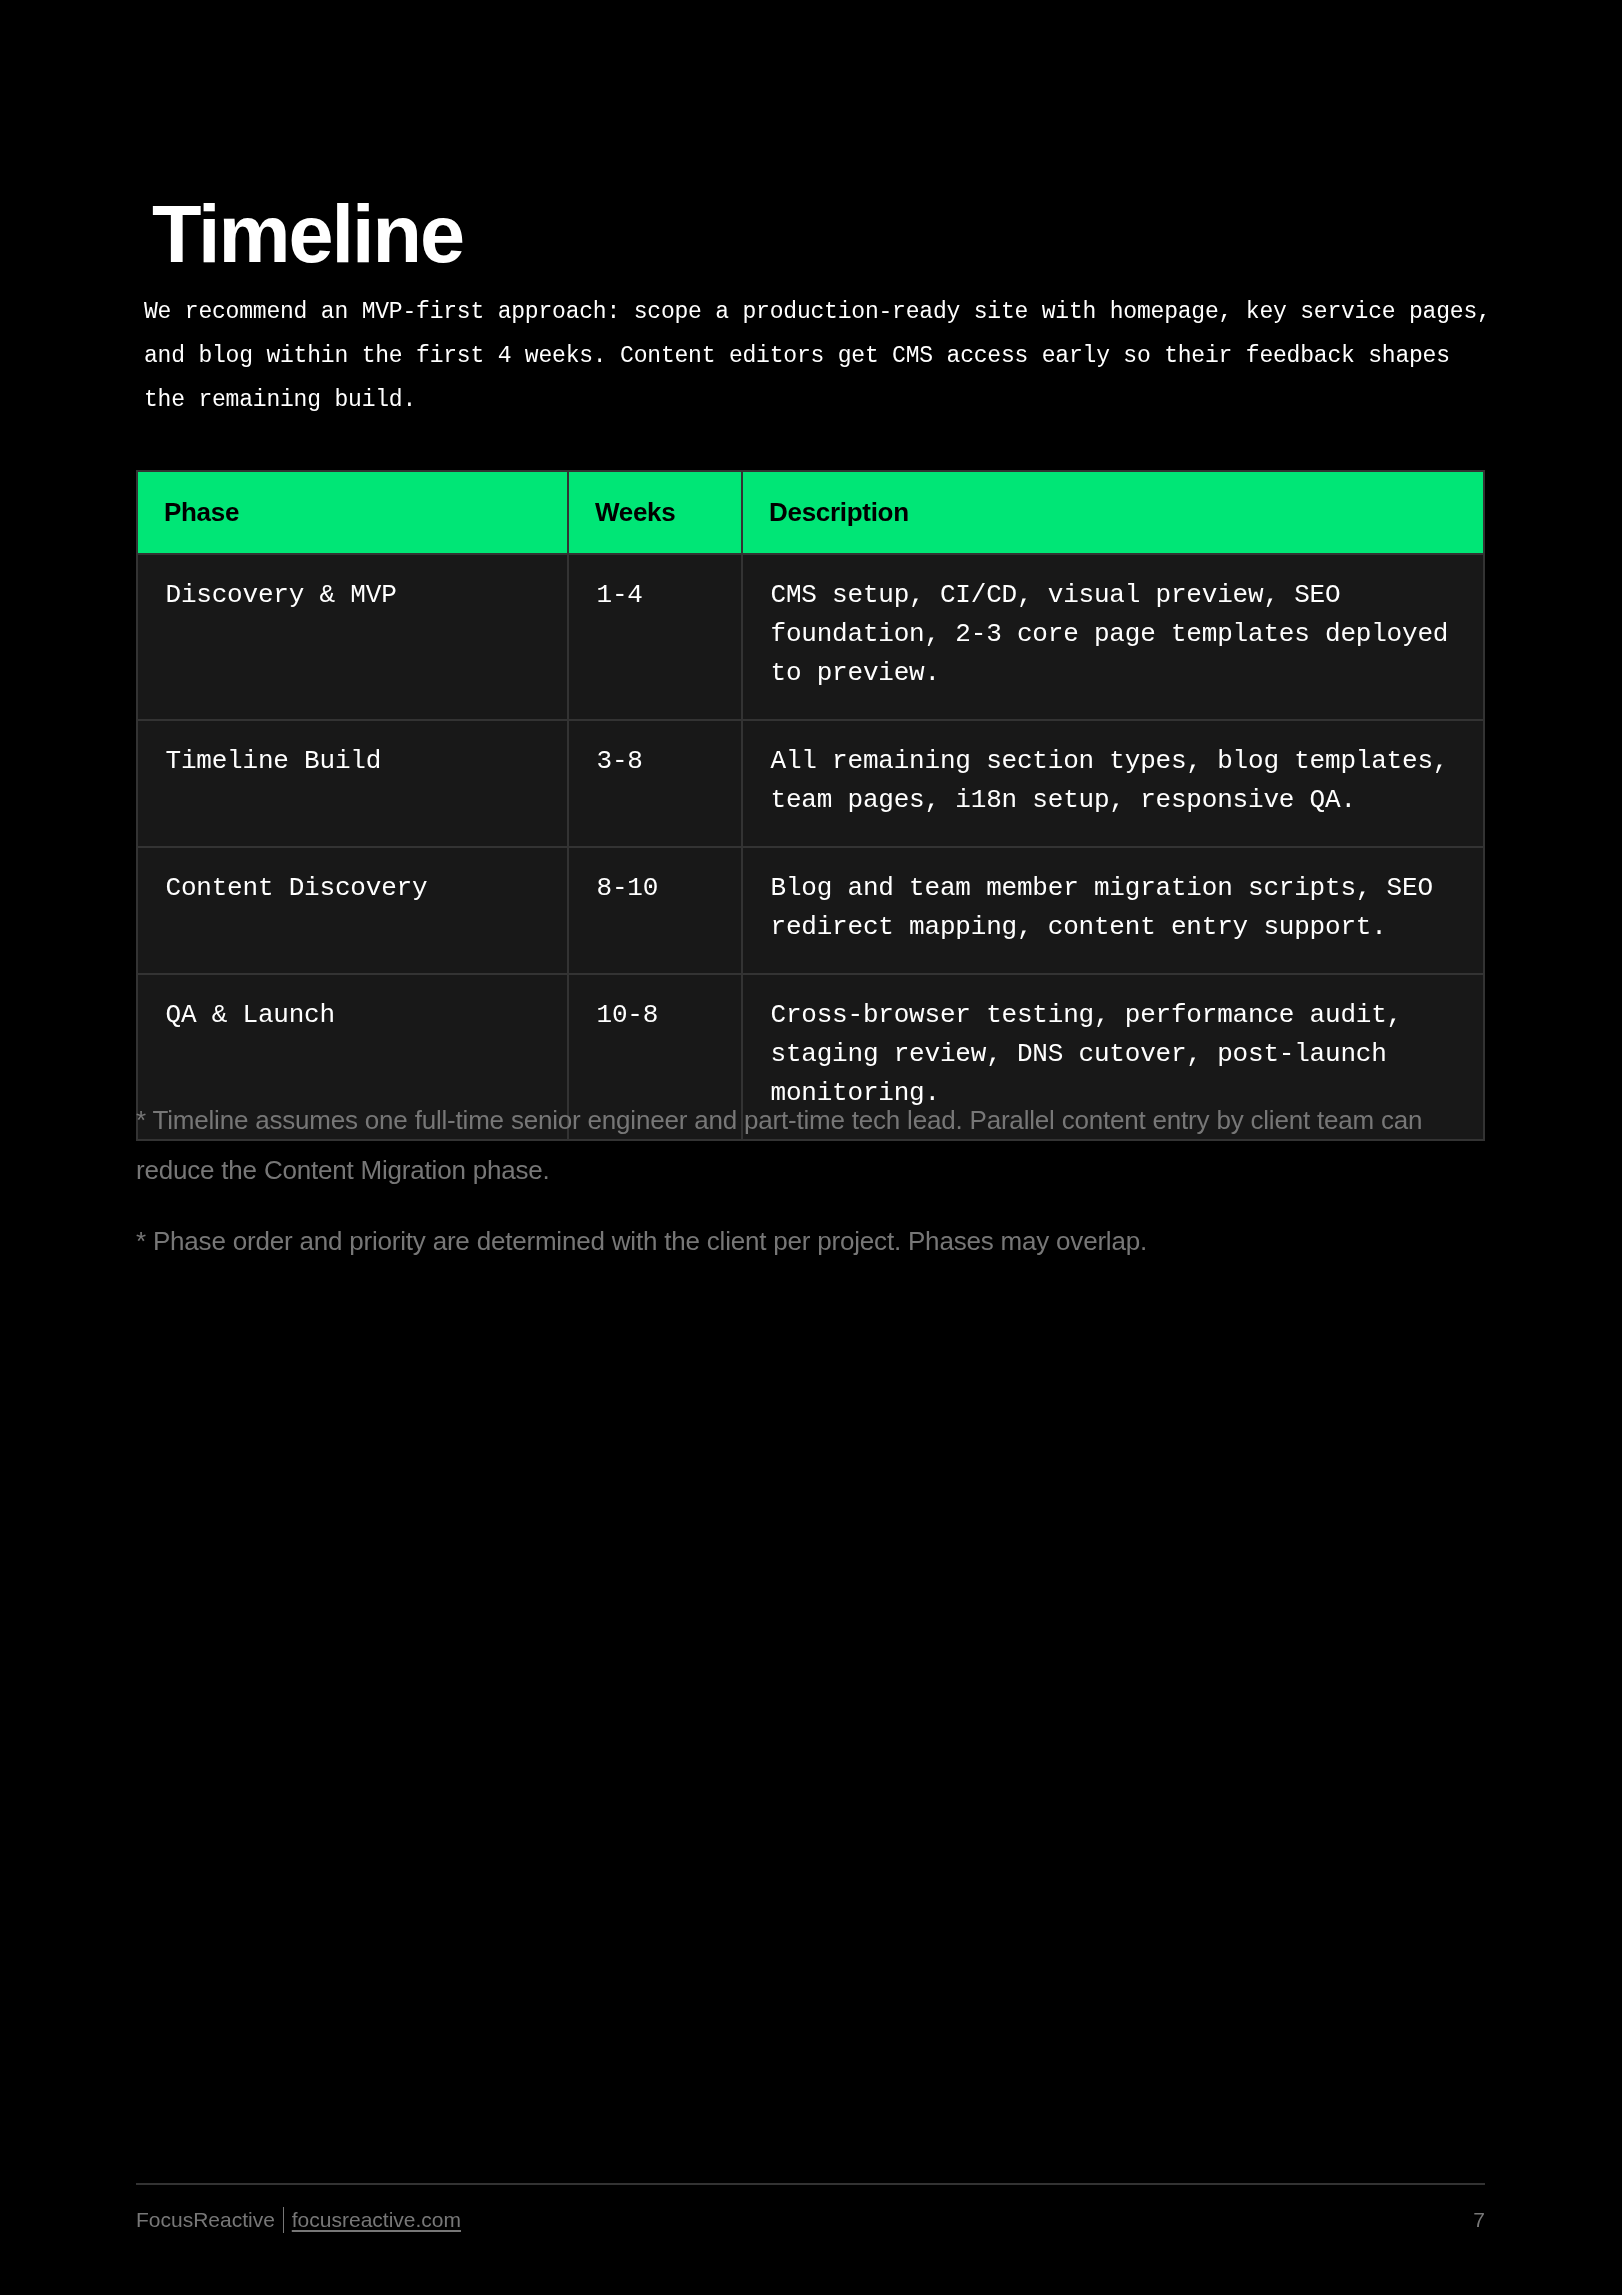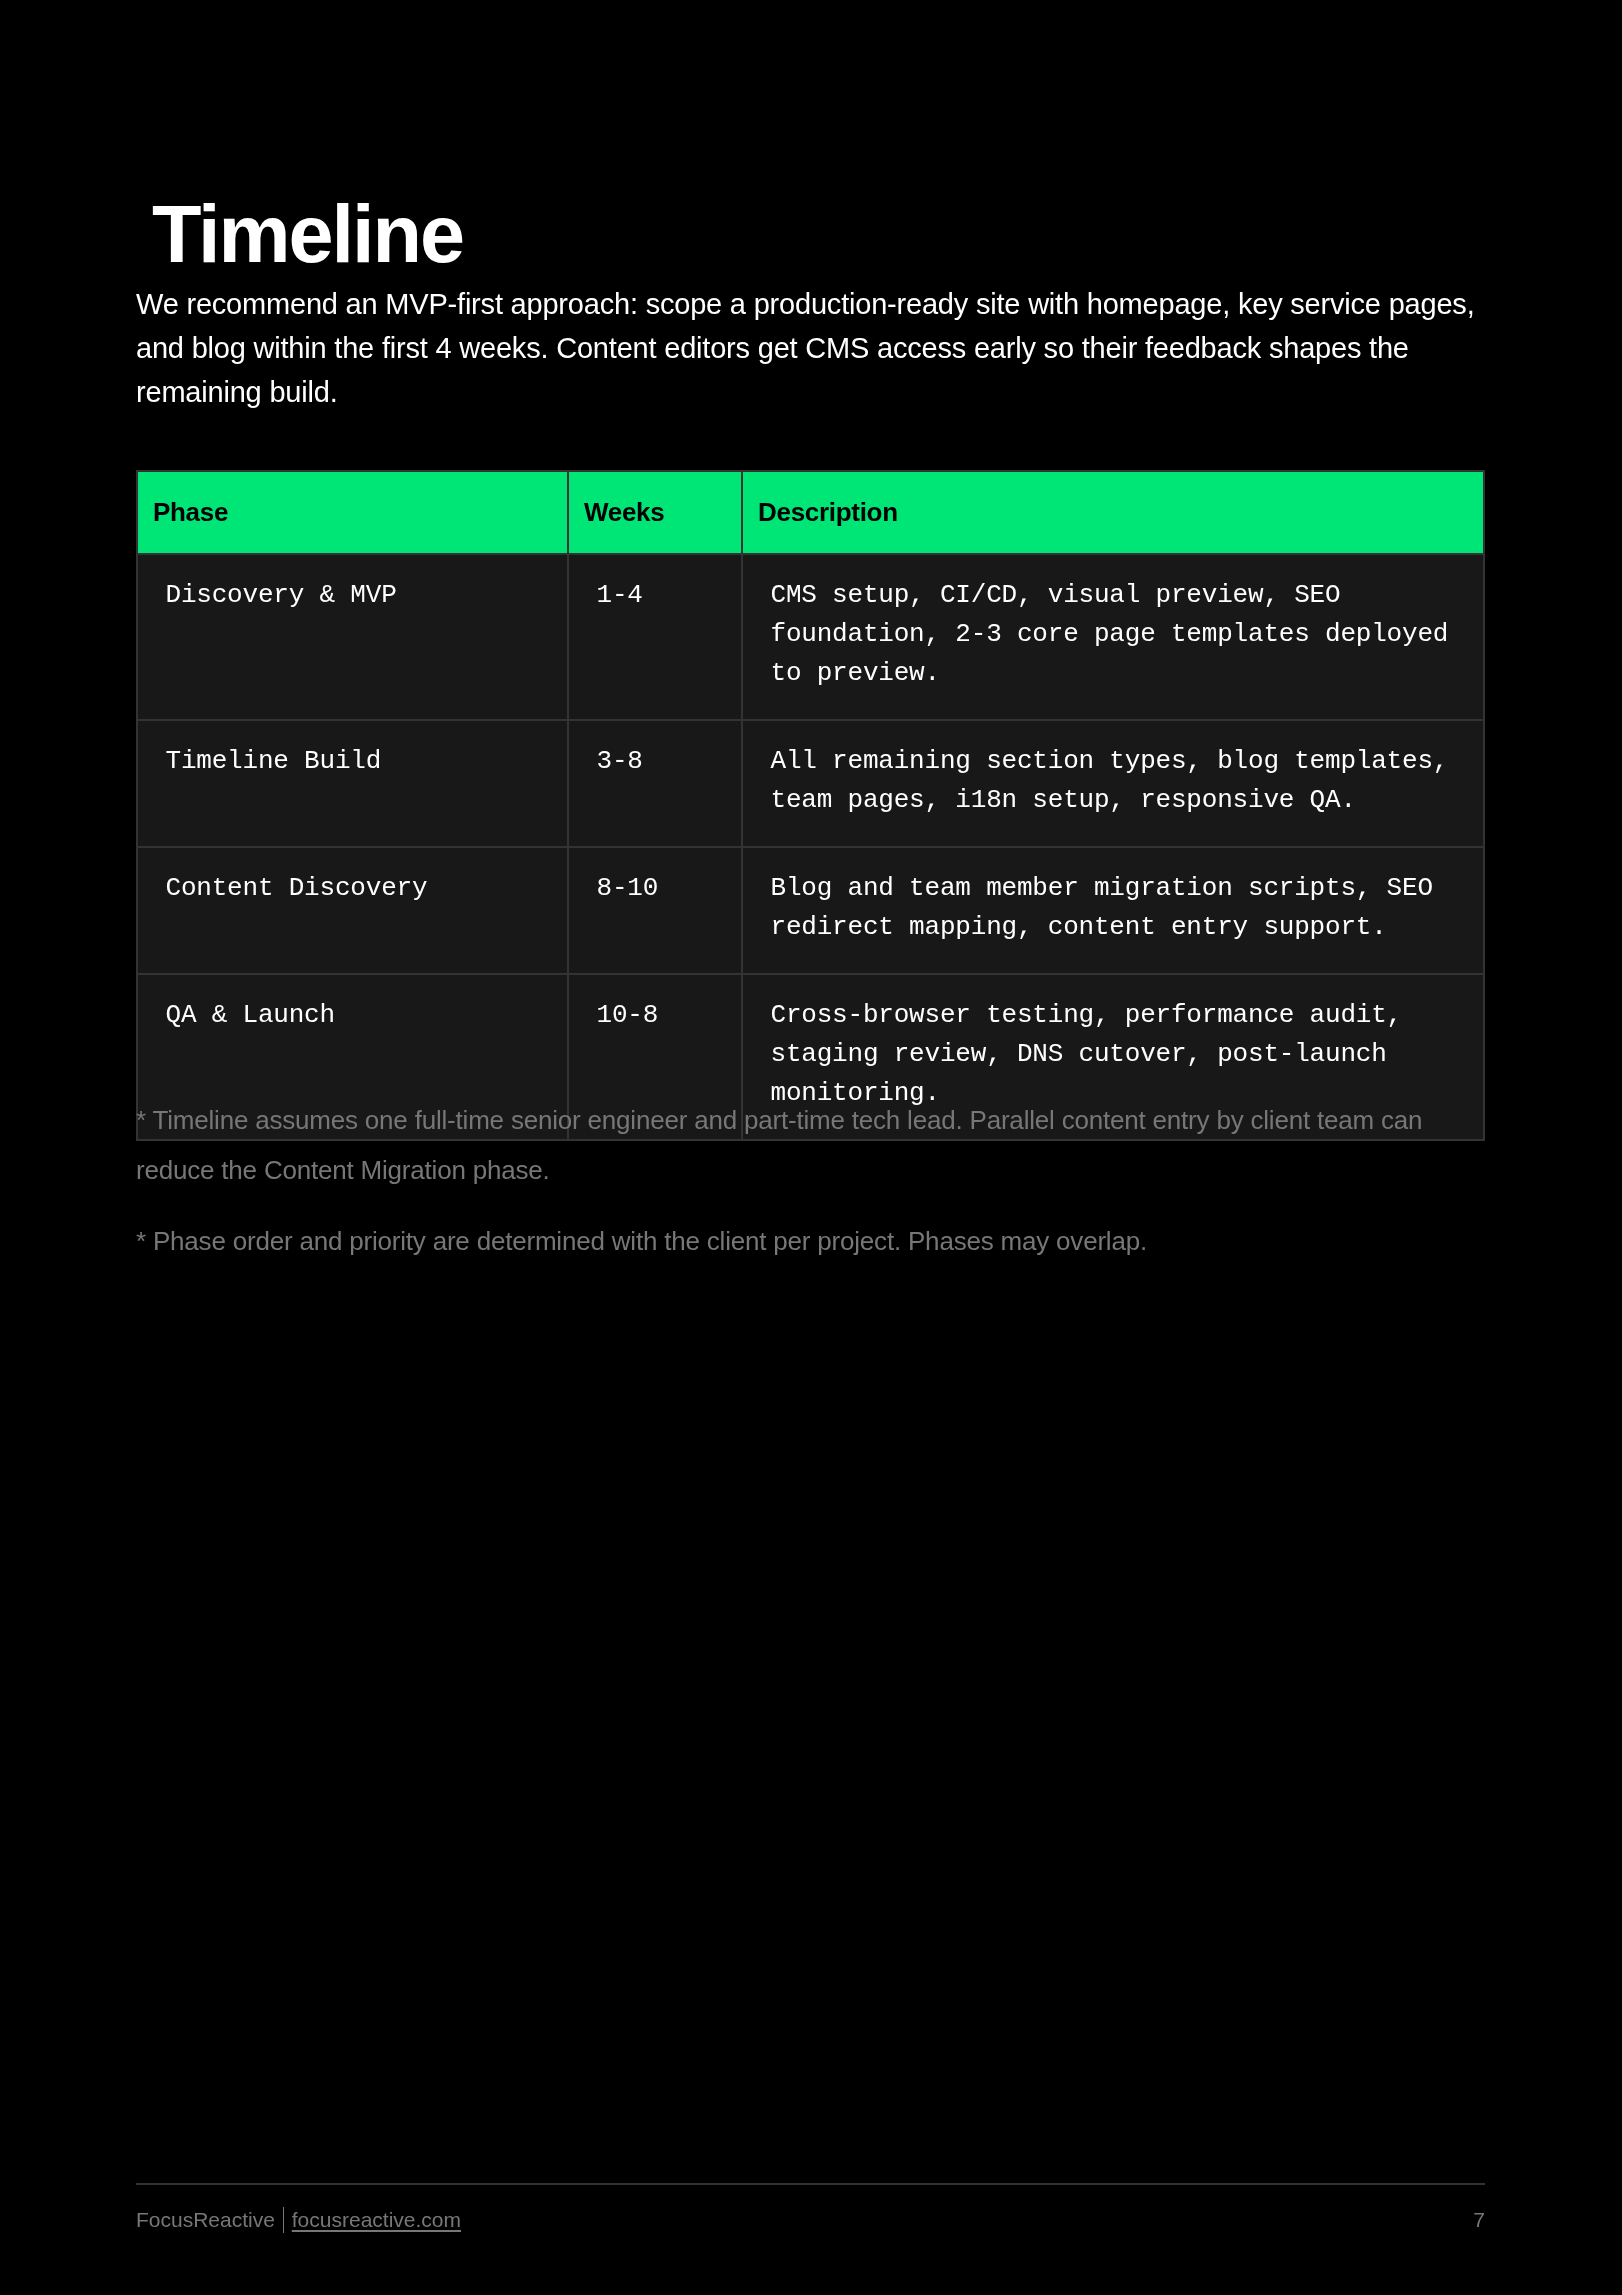--- a/index.html
+++ b/index.html
@@ -31,25 +31,26 @@
       font-weight: 700;
       letter-spacing: -2px;
       line-height: 98px;
       color: #ffffff;
     }
     .intro {
       position: absolute;
       top: 282px;
       left: 0;
       width: 1349px;
-      margin: 0;
-      font-size: 29px;
+      margin: 8px;
+      font-size: 23px;
       line-height: 44px;
       color: #ffffff;
       letter-spacing: -0.2px;
+      font-family: Liberation Mono, monospace;
     }
     .timeline-table {
       position: absolute;
       top: 470px;
       left: 0;
       width: 1349px;
       border-collapse: collapse;
       table-layout: fixed;
     }
     .timeline-table th,
@@ -57,21 +58,21 @@
       border: 2px solid #333333;
       text-align: left;
       vertical-align: top;
     }
     .timeline-table th {
       background: #00E676;
       color: #000000;
       font-weight: 700;
       font-size: 26px;
       height: 81px;
-      padding: 0 15px;
+      padding: 0 26px;
       vertical-align: middle;
       letter-spacing: -0.3px;
       margin-left: 48px;
     }
     .timeline-table td {
       background: #181818;
       color: #ffffff;
       font-size: 26px;
       line-height: 39px;
       padding: 21px 27.5px 26px 27.5px;

